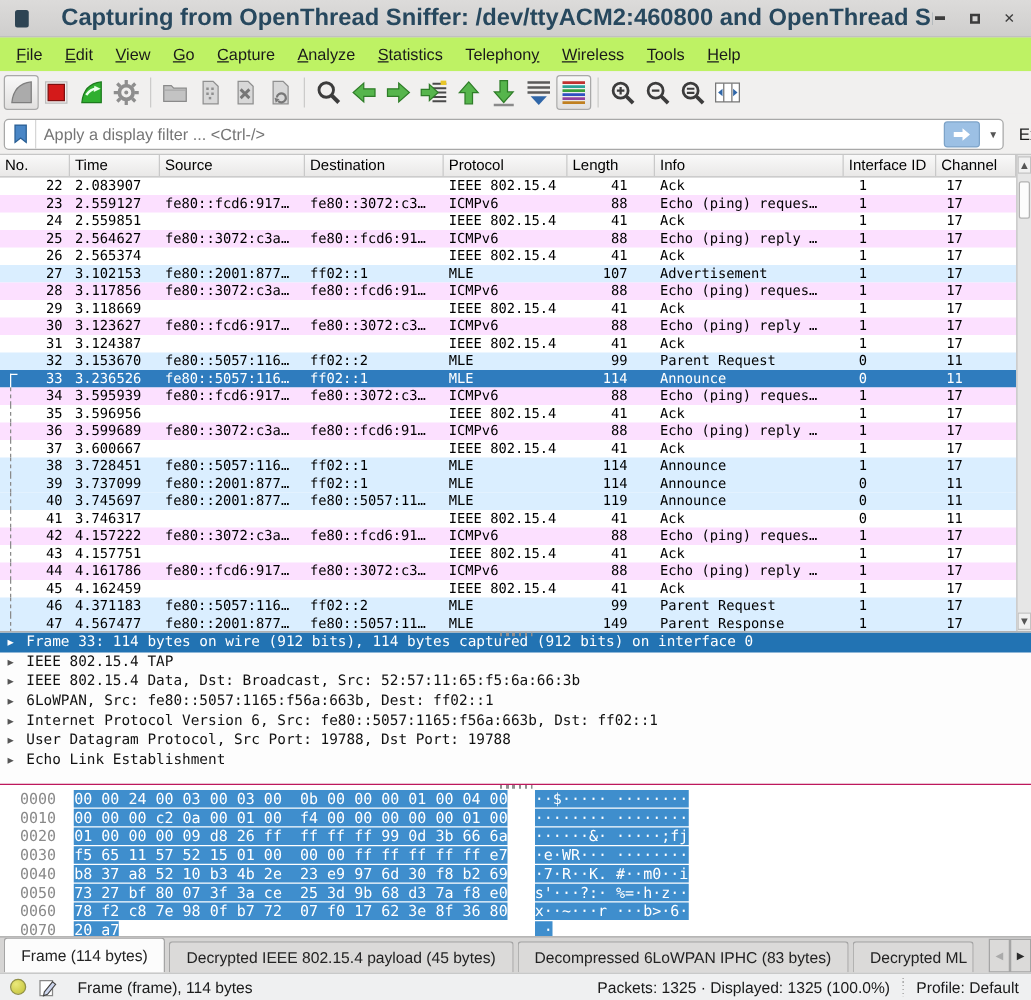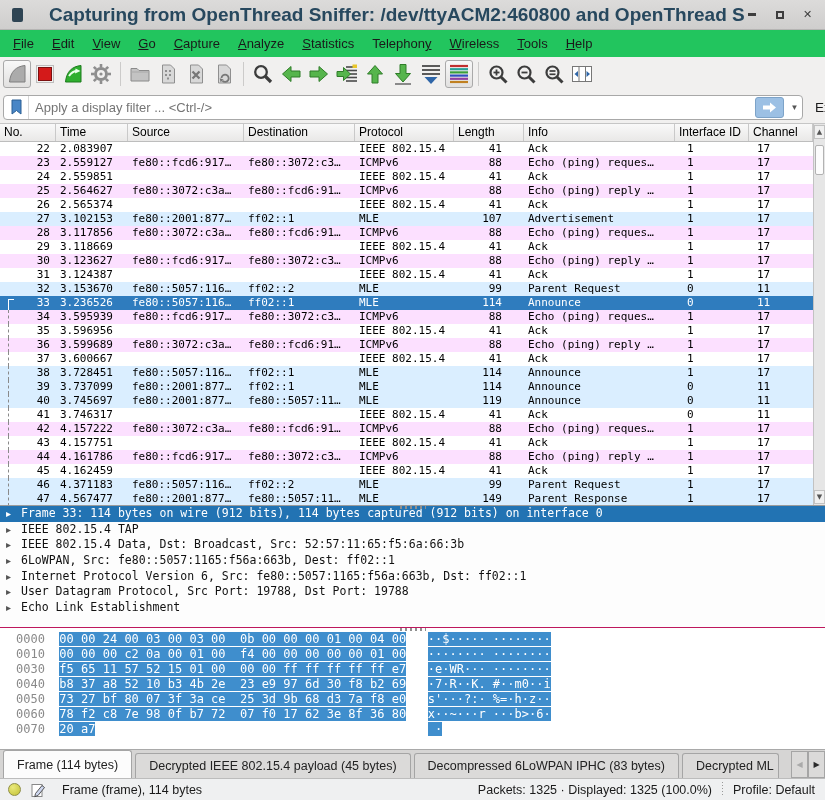--- a/index.html
+++ b/index.html
@@ -9,21 +9,21 @@
   
   .titlebar{height:30px;background:linear-gradient(#dcdbda,#cfcecd);border-bottom:1px solid #b5b4b3;display:flex;align-items:center;box-sizing:border-box;}
   .appicon{width:11px;height:14px;background:#2e4453;border-radius:2px;margin-left:12px;flex:0 0 auto;}
   .wtitle{font-weight:bold;color:#27485e;font-size:19px;margin-left:26px;white-space:nowrap;overflow:hidden;}
   .winbtns{margin-left:auto;display:flex;align-items:center;gap:17px;margin-right:12px;}
   .winbtns .wb{width:11px;height:11px;display:flex;align-items:center;justify-content:center;}
   .wb-min i{display:block;width:8px;height:3px;background:#3d3d3d;}
   .wb-max i{display:block;width:8px;height:8px;border:2px solid #3d3d3d;box-sizing:border-box;}
 
   
-  .menubar{height:27px;background:#22c55e;display:flex;align-items:center;padding-left:4px;}
+  .menubar{height:27px;background:#bef264;display:flex;align-items:center;padding-left:4px;}
   .mi{padding:4px 9px;font-size:13px;color:#1a1a1a;cursor:default;}
   .mi u{text-decoration:underline;}
 
   
   .toolbar{height:34px;background:#f1f0ef;display:flex;align-items:center;padding-left:3px;}
   .tbtn{width:28px;height:28px;border:1px solid transparent;background:transparent;padding:1px;margin:0;display:flex;align-items:center;justify-content:center;border-radius:3px;}
   .tbtn.framed,.tbtn.checked{border-color:#a9a9a9;background:linear-gradient(#f8f8f8,#e2e1e0);}
   .tsep{width:1px;height:24px;background:#cccbca;margin:0 5px;flex:0 0 auto;}
 
   
@@ -630,20 +630,21 @@
       <div class="dline"><span class="tri">▸</span><span>6LoWPAN, Src: fe80::5057:1165:f56a:663b, Dest: ff02::1</span></div>
       <div class="dline"><span class="tri">▸</span><span>Internet Protocol Version 6, Src: fe80::5057:1165:f56a:663b, Dst: ff02::1</span></div>
       <div class="dline"><span class="tri">▸</span><span>User Datagram Protocol, Src Port: 19788, Dst Port: 19788</span></div>
       <div class="dline"><span class="tri">▸</span><span>Echo Link Establishment</span></div>
     </div>
 
   <div class="hpane" id="hpane">
     <div class="splitdots"></div>
   <div class="hline"><span class="off">0000</span><span>  </span><span class="hl">00 00 24 00 03 00 03 00  0b 00 00 00 01 00 04 00</span><span>   </span><span class="hl">··$····· ········</span></div>
       <div class="hline"><span class="off">0010</span><span>  </span><span class="hl">00 00 00 c2 0a 00 01 00  f4 00 00 00 00 00 01 00</span><span>   </span><span class="hl">········ ········</span></div>
+      <div class="hline"><span class="off">0020</span><span>  </span><span class="hl">01 00 00 00 09 d8 26 ff  ff ff ff 99 0d 3b 66 6a</span><span>   </span><span class="hl">······&amp;· ·····;fj</span></div>
       <div class="hline"><span class="off">0030</span><span>  </span><span class="hl">f5 65 11 57 52 15 01 00  00 00 ff ff ff ff ff e7</span><span>   </span><span class="hl">·e·WR··· ········</span></div>
       <div class="hline"><span class="off">0040</span><span>  </span><span class="hl">b8 37 a8 52 10 b3 4b 2e  23 e9 97 6d 30 f8 b2 69</span><span>   </span><span class="hl">·7·R··K. #··m0··i</span></div>
       <div class="hline"><span class="off">0050</span><span>  </span><span class="hl">73 27 bf 80 07 3f 3a ce  25 3d 9b 68 d3 7a f8 e0</span><span>   </span><span class="hl">s'···?:· %=·h·z··</span></div>
       <div class="hline"><span class="off">0060</span><span>  </span><span class="hl">78 f2 c8 7e 98 0f b7 72  07 f0 17 62 3e 8f 36 80</span><span>   </span><span class="hl">x··~···r ···b&gt;·6·</span></div>
       <div class="hline"><span class="off">0070</span><span>  </span><span class="hl">20 a7</span><span>                                              </span><span class="hl"> ·</span></div>
     </div>
 
   <div class="btabs" id="btabs">
       <div class="btab active">Frame (114 bytes)</div>
       <div class="btab">Decrypted IEEE 802.15.4 payload (45 bytes)</div>

